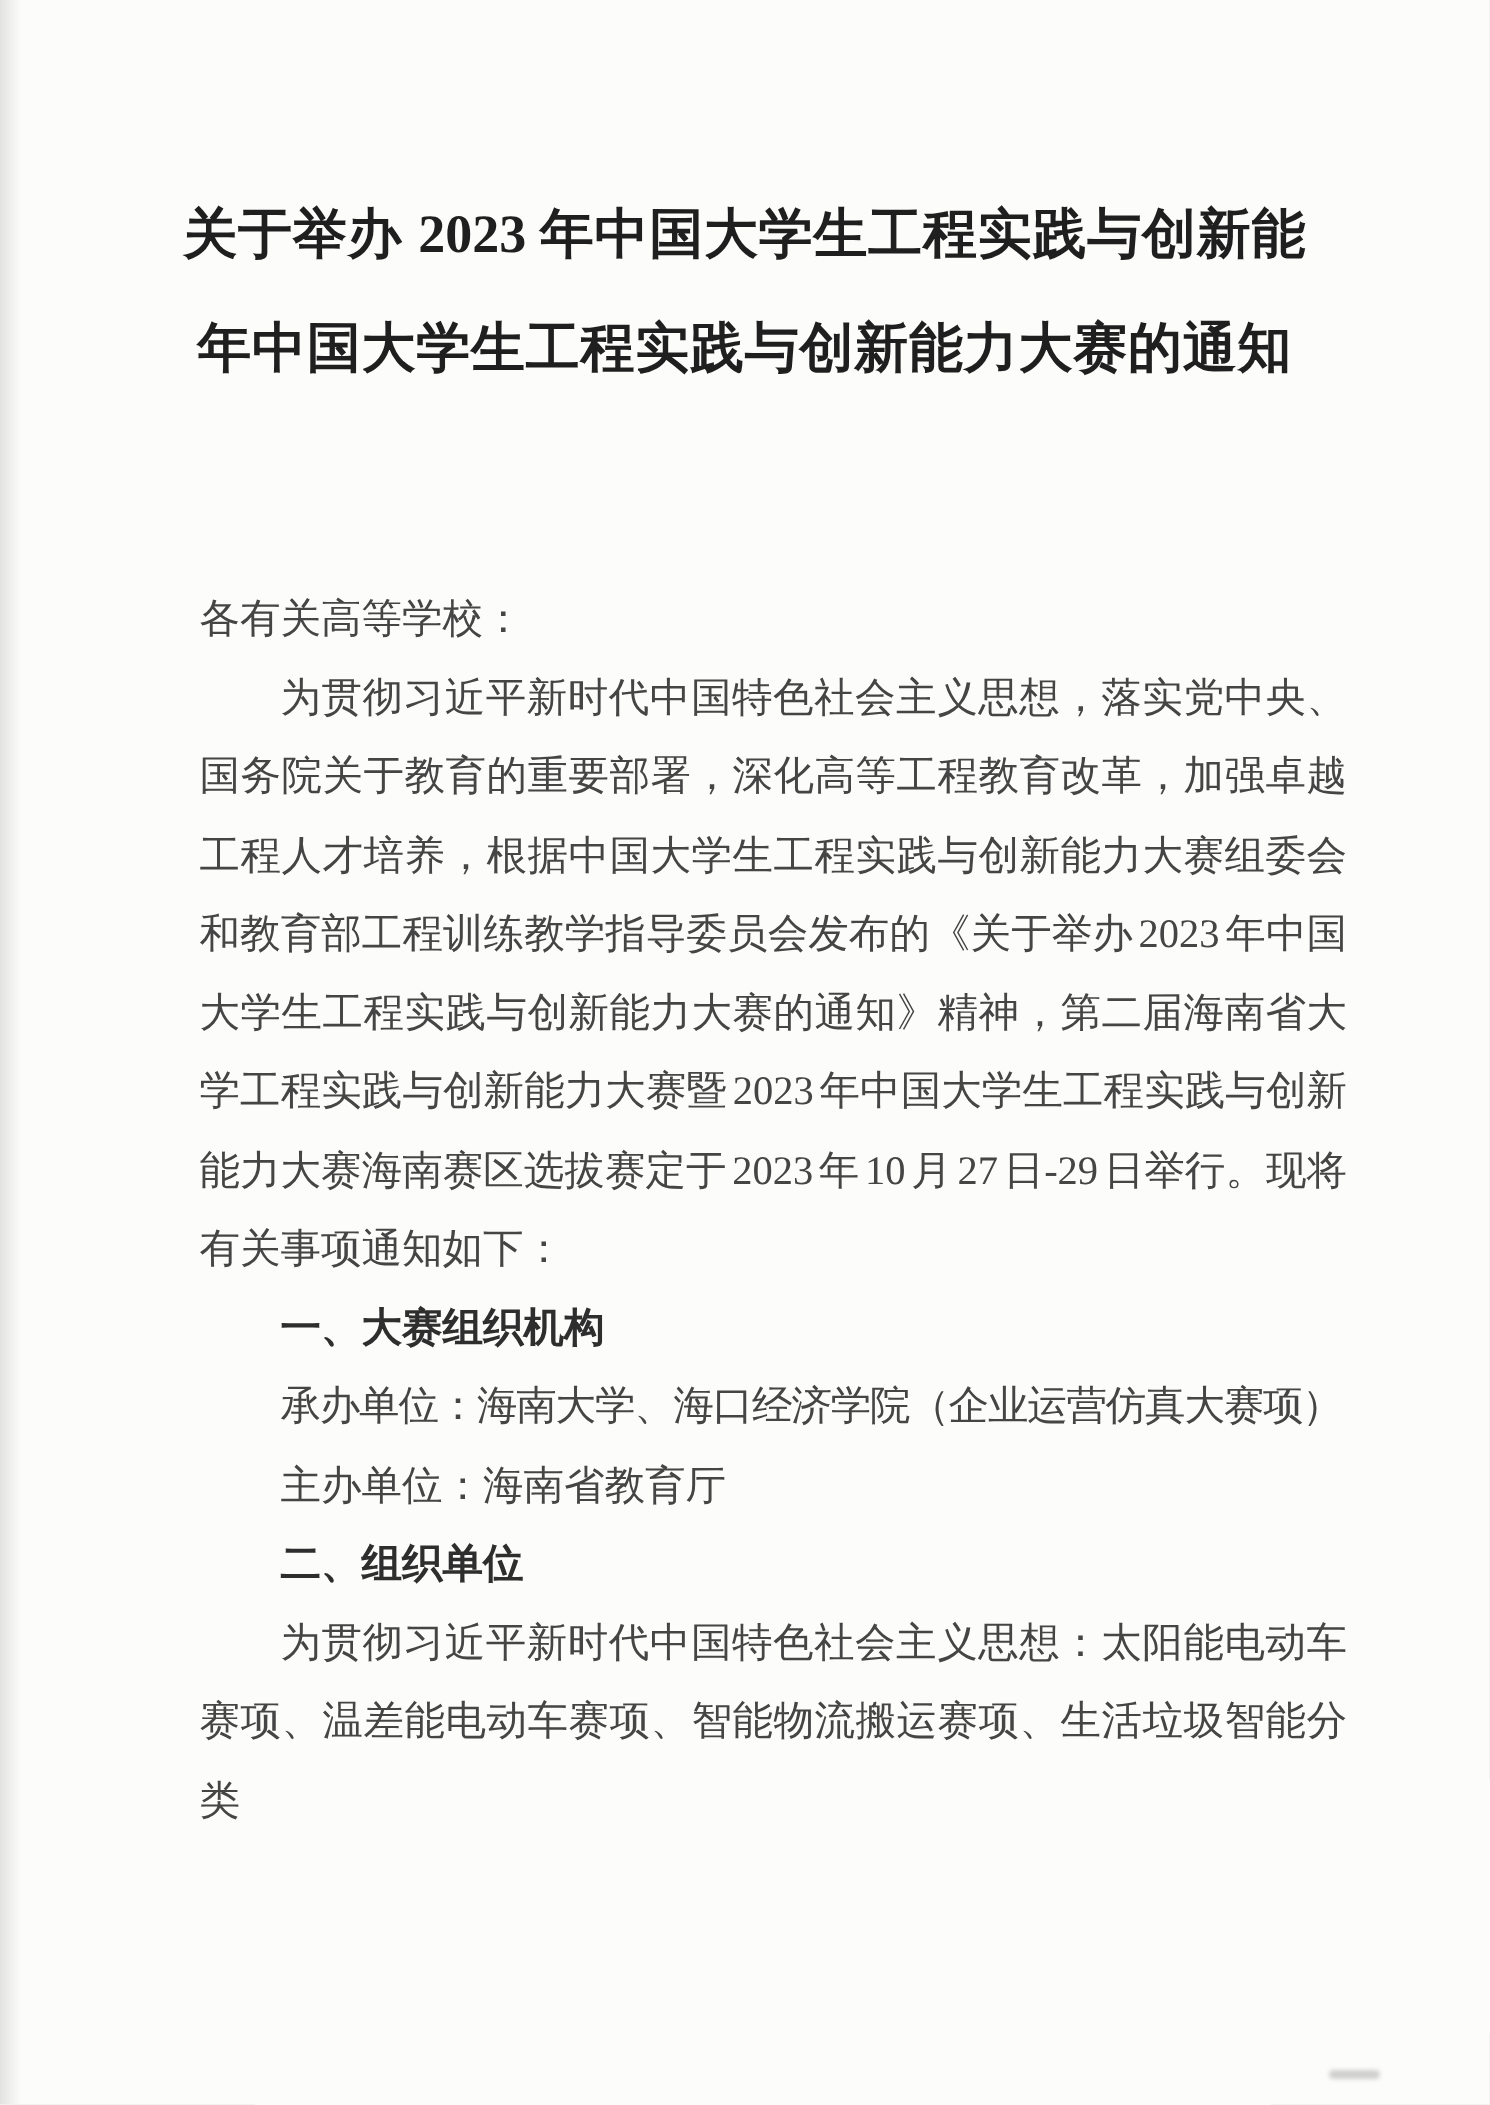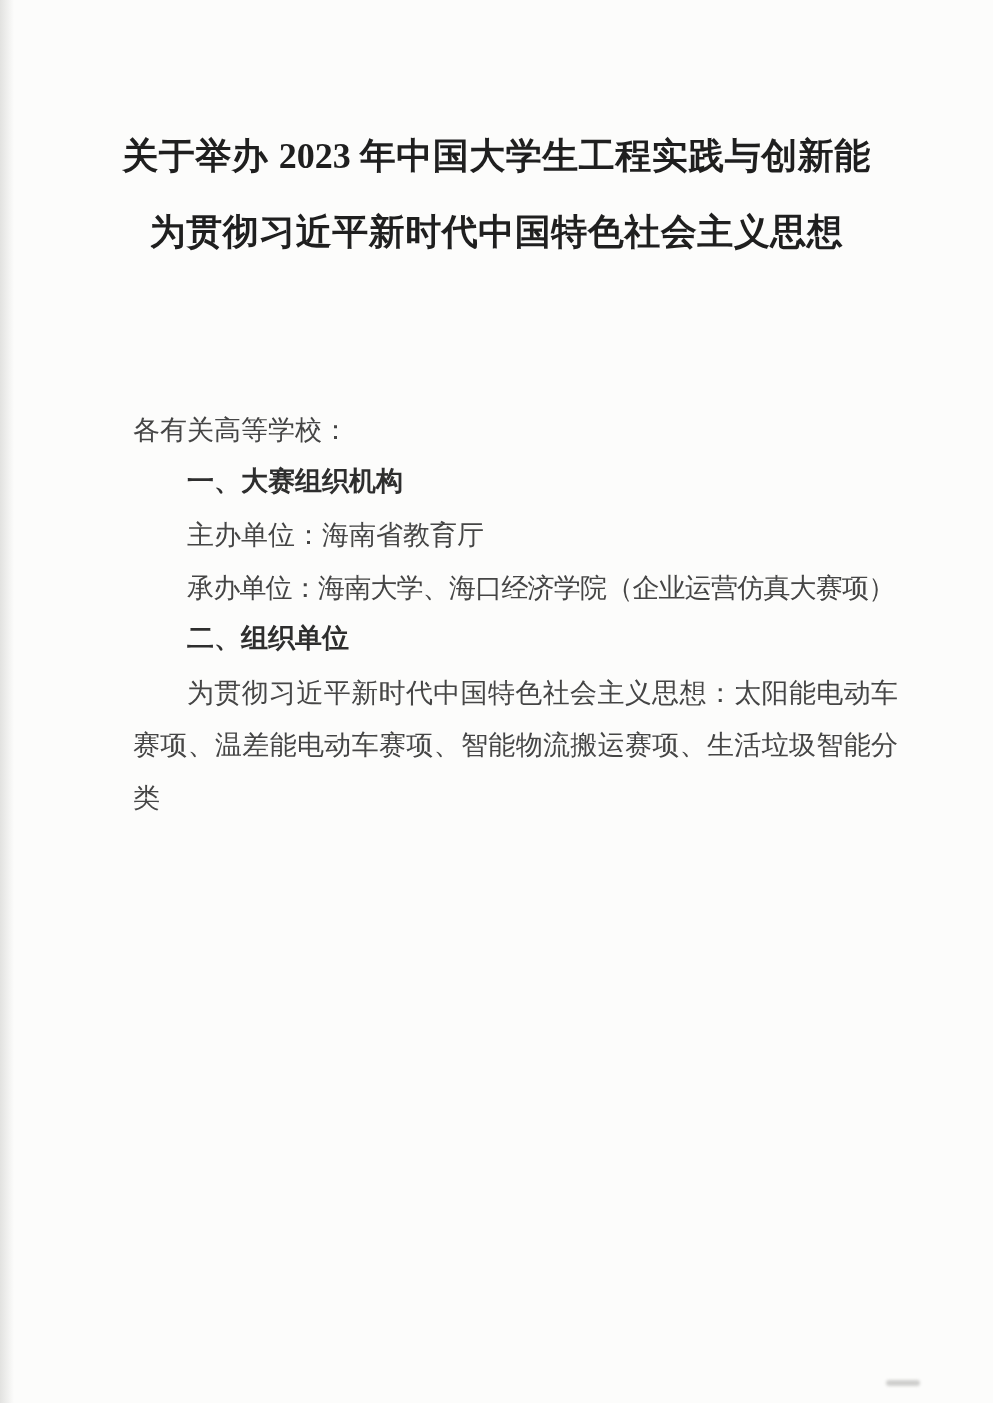--- a/index.html
+++ b/index.html
@@ -44,59 +44,60 @@
     line-height: 76px;
     color: #1f1f1f;
     letter-spacing: 0.5px;
   }
   .doc-title .num {
     font-family: "Liberation Serif", "DejaVu Serif", serif;
     letter-spacing: 0;
   }
   .content {
     position: absolute;
-    top: 404px;
+    top: 386px;
     left: 133px;
     width: 765px;
     font-size: 27px;
     line-height: 52.5px;
     text-align: justify;
     word-spacing: -3px;
     color: #454545;
   }
   .content p { margin: 0; }
   .indent { text-indent: 2em; }
   .heading {
     text-indent: 2em;
-    font-family: Liberation Mono, monospace;
+    font-family: Liberation Serif, serif;
     font-weight: bold;
     color: #2e2e2e;
   }
   .tight { letter-spacing: -0.8px; }
 </style>
 </head>
 <body>
 
 <div class="page">
   <div class="scan-edge-left"></div>
 
   <div class="doc-title">
     <div>关于举办 <span class="num">2023 </span>年中国大学生工程实践与创新能</div>
-    <div>为贯彻习近平新时代中国特色社会主义思想</div>
+    <div>年中国大学生工程实践与创新能力大赛的通知</div>
   </div>
 
   <div class="content">
     <p>各有关高等学校：</p>
 
+    <p class="indent">为贯彻习近平新时代中国特色社会主义思想，落实党中央、国务院关于教育的重要部署，深化高等工程教育改革，加强卓越工程人才培养，根据中国大学生工程实践与创新能力大赛组委会和教育部工程训练教学指导委员会发布的《关于举办 2023 年中国大学生工程实践与创新能力大赛的通知》精神，第二届海南省大学工程实践与创新能力大赛暨 2023 年中国大学生工程实践与创新能力大赛海南赛区选拔赛定于 2023 年 10 月 27 日-29 日举行。现将有关事项通知如下：</p>
 
     <p class="heading">一、大赛组织机构</p>
 
+    <p class="indent tight">承办单位：海南大学、海口经济学院（企业运营仿真大赛项）</p>
+
     <p class="indent">主办单位：海南省教育厅</p>
-
-    <p class="indent tight">承办单位：海南大学、海口经济学院（企业运营仿真大赛项）</p>
 
 
     <p class="heading">二、组织单位</p>
 
     <p class="indent">为贯彻习近平新时代中国特色社会主义思想：太阳能电动车赛项、温差能电动车赛项、智能物流搬运赛项、生活垃圾智能分类</p>
   </div>
 
   <div class="scan-smudge"></div>
 </div>
 

